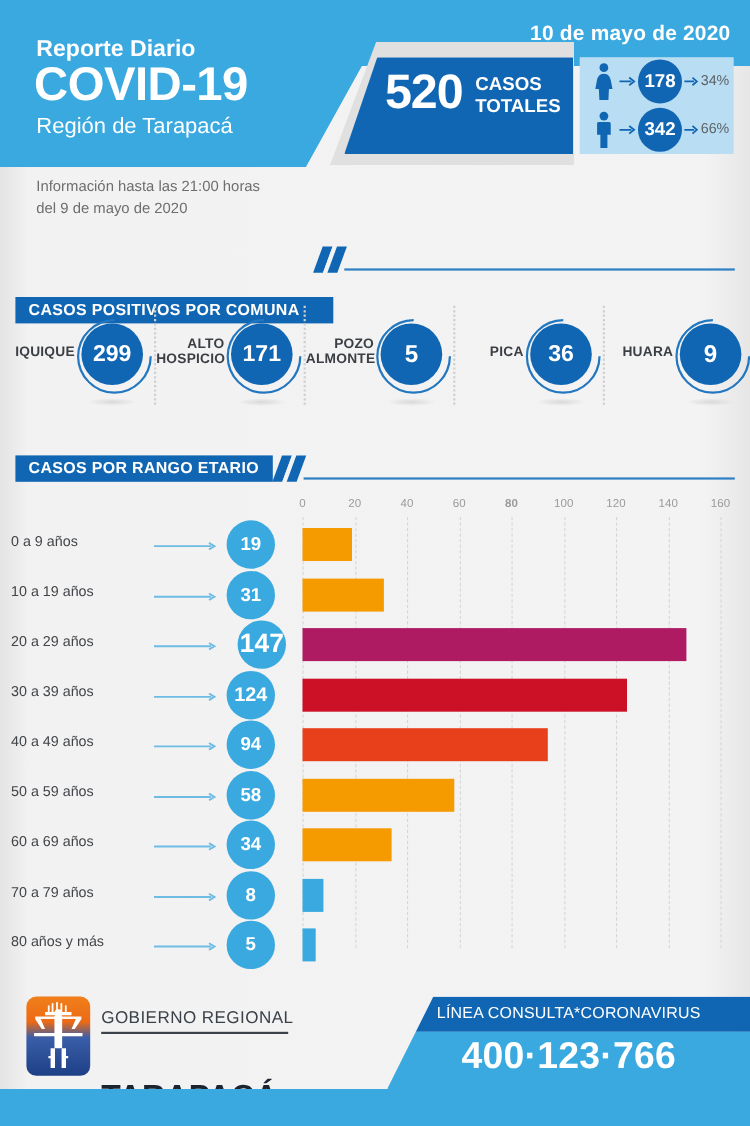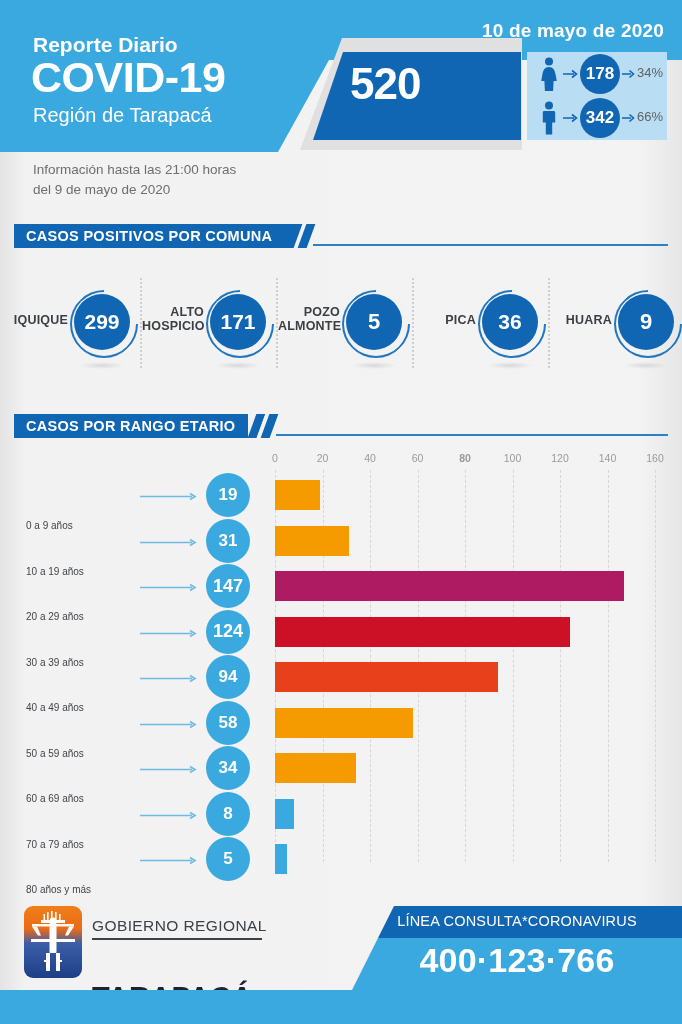--- a/index.html
+++ b/index.html
@@ -83,21 +83,21 @@
            transform:rotate(-45deg);}
   .com-sh{position:absolute;width:44px;height:7px;border-radius:50%;
           background:radial-gradient(ellipse at center,#d8d8d8 0%,rgba(216,216,216,0) 72%);}
 
   
   .chart{position:absolute;left:0;top:452px;width:682px;height:420px;}
   .axis-lbl{position:absolute;top:0;color:#9a9a9a;font-size:10.5px;
             transform:translateX(-50%);}
   .grid{position:absolute;top:18px;width:0;height:392px;border-left:1px dashed #d6d6d6;}
   .arow{position:absolute;left:0;width:682px;height:46px;}
-  .arow-lbl{position:absolute;left:26px;top:12px;color:#414448;font-size:10px;margin-top:36px;}
+  .arow-lbl{position:absolute;left:10px;top:12px;color:#414448;font-size:13px;}
   .arow-arrow{position:absolute;left:140px;top:20px;width:60px;height:9px;}
   .arow-circ{position:absolute;left:206px;top:1px;width:44px;height:44px;border-radius:50%;
              background:#3aa9e0;color:#fff;font-weight:bold;font-size:17px;
              display:flex;align-items:center;justify-content:center;}
   .bar{position:absolute;left:275px;top:8px;height:30px;}
 
   
   .foot-band{position:absolute;left:0;top:990px;width:682px;height:34px;background:#3aa9e0;}
   .logo{position:absolute;left:24px;top:906px;width:58px;height:72px;border-radius:9px;
         background:linear-gradient(180deg,#f07f1a 0%,#ec6a16 32%,#3a5ea8 52%,#1d3f86 100%);
@@ -136,20 +136,24 @@
   <div class="region">Región de Tarapacá</div>
 
   <div class="info">
     <div>Información hasta las 21:00 horas</div>
     <div>del 9 de mayo de 2020</div>
   </div>
 
   <div class="tot-shadow"></div>
   <div class="tot"></div>
   <div class="tot-num">520</div>
+  <div class="tot-lbl">
+    <div>CASOS</div>
+    <div>TOTALES</div>
+  </div>
 
   <div class="gbox">
     <div class="grow f">
       <svg class="gicon" viewBox="0 0 22 34">
         <circle cx="11" cy="4.5" r="4" fill="#1166b3"></circle>
         <path d="M11 10c-4 0-6 3-6.6 7.5L3.2 24h3.2l.5 10h8.2l.5-10h3.2l-1.2-6.5C16.9 13 15 10 11 10z" fill="#1166b3"></path>
       </svg>
       <svg class="garrow" viewBox="0 0 16 10">
         <path d="M0 5h11M9 1.5L13.5 5 9 8.5" stroke="#1166b3" stroke-width="1.6" fill="none"></path>
       </svg>
@@ -169,21 +173,21 @@
       </svg>
       <div class="gcirc">342</div>
       <svg class="garrow2" viewBox="0 0 14 10">
         <path d="M0 5h9M7.5 1.5L11.5 5 7.5 8.5" stroke="#1166b3" stroke-width="1.6" fill="none"></path>
       </svg>
       <div class="gpct">66%</div>
     </div>
   </div>
 
   <div class="sec" id="sec-comuna" style="top:224px;width:654px;">
-    <div class="bar" id="sec-comuna-bar" style="width: 289px;">
+    <div class="bar" id="sec-comuna-bar" style="width: 289px; margin-top: 46px;">
       <span>CASOS POSITIVOS POR COMUNA</span>
     </div>
     <div class="sl" id="sc-s1" style="left: 275px;"></div>
     <div class="sl w" id="sc-s2" style="left: 284px;"></div>
     <div class="sl" id="sc-s3" style="left: 288px;"></div>
     <div class="rule" id="sc-rule" style="left: 299px; width: 355px;"></div>
   </div>
 
   <div class="com" id="comuna-row">
       <div class="com-cell" style="left: 6px; width: 136px;">
@@ -265,21 +269,21 @@
           <path d="M0 4.5h52M50 1.5L55 4.5 50 7.5" stroke="#6ebbe4" stroke-width="1.7" fill="none"></path>
         </svg>
         <div class="arow-circ">31</div>
         <div class="bar" style="width: 73.625px; background: rgb(245, 155, 0);"></div>
       </div>
       <div class="arow" style="top: 111px;">
         <div class="arow-lbl">20 a 29 años</div>
         <svg class="arow-arrow" viewBox="0 0 60 9">
           <path d="M0 4.5h52M50 1.5L55 4.5 50 7.5" stroke="#6ebbe4" stroke-width="1.7" fill="none"></path>
         </svg>
-        <div class="arow-circ" style="font-size: 18px;">147</div>
+        <div class="arow-circ" style="font-size: 24px; margin-left: 10px;">147</div>
         <div class="bar" style="width: 349.125px; background: rgb(175, 27, 98);"></div>
       </div>
       <div class="arow" style="top: 156.5px;">
         <div class="arow-lbl">30 a 39 años</div>
         <svg class="arow-arrow" viewBox="0 0 60 9">
           <path d="M0 4.5h52M50 1.5L55 4.5 50 7.5" stroke="#6ebbe4" stroke-width="1.7" fill="none"></path>
         </svg>
         <div class="arow-circ" style="font-size: 18px;">124</div>
         <div class="bar" style="width: 294.5px; background: rgb(204, 17, 38);"></div>
       </div>

